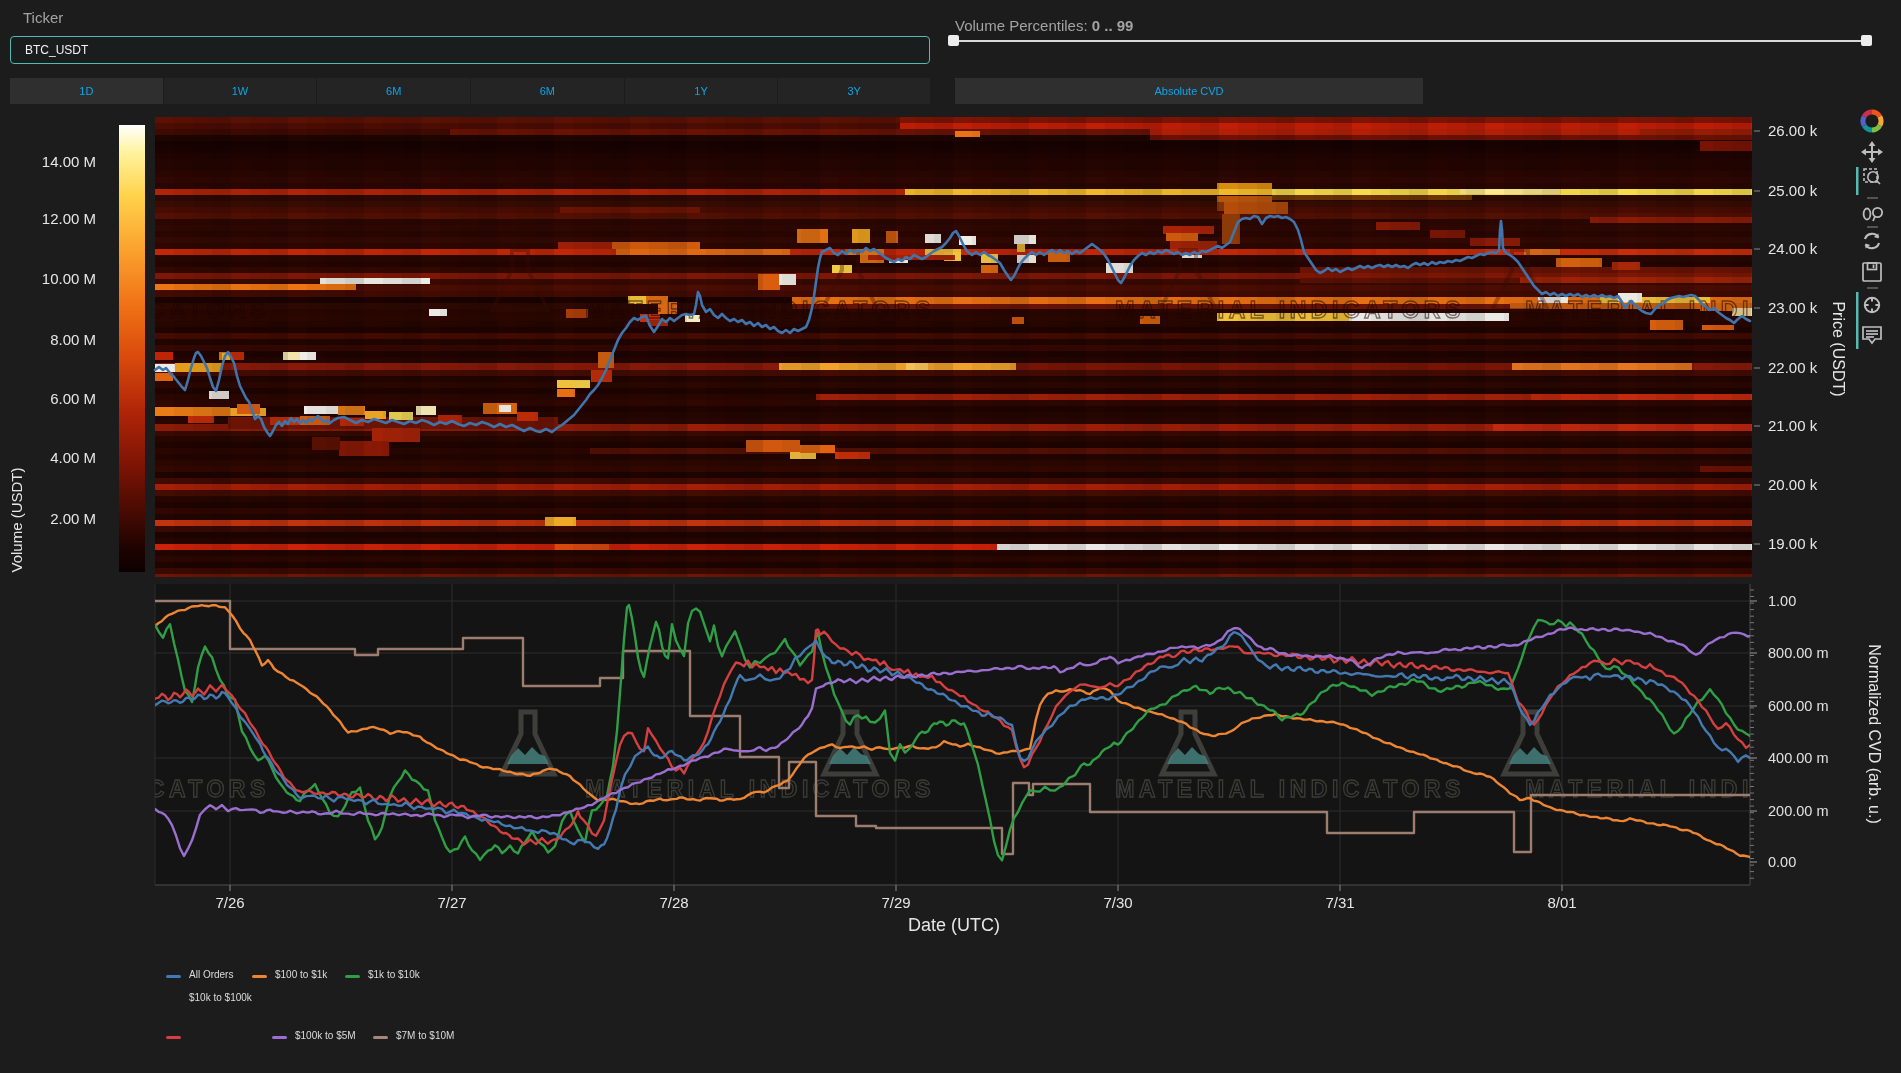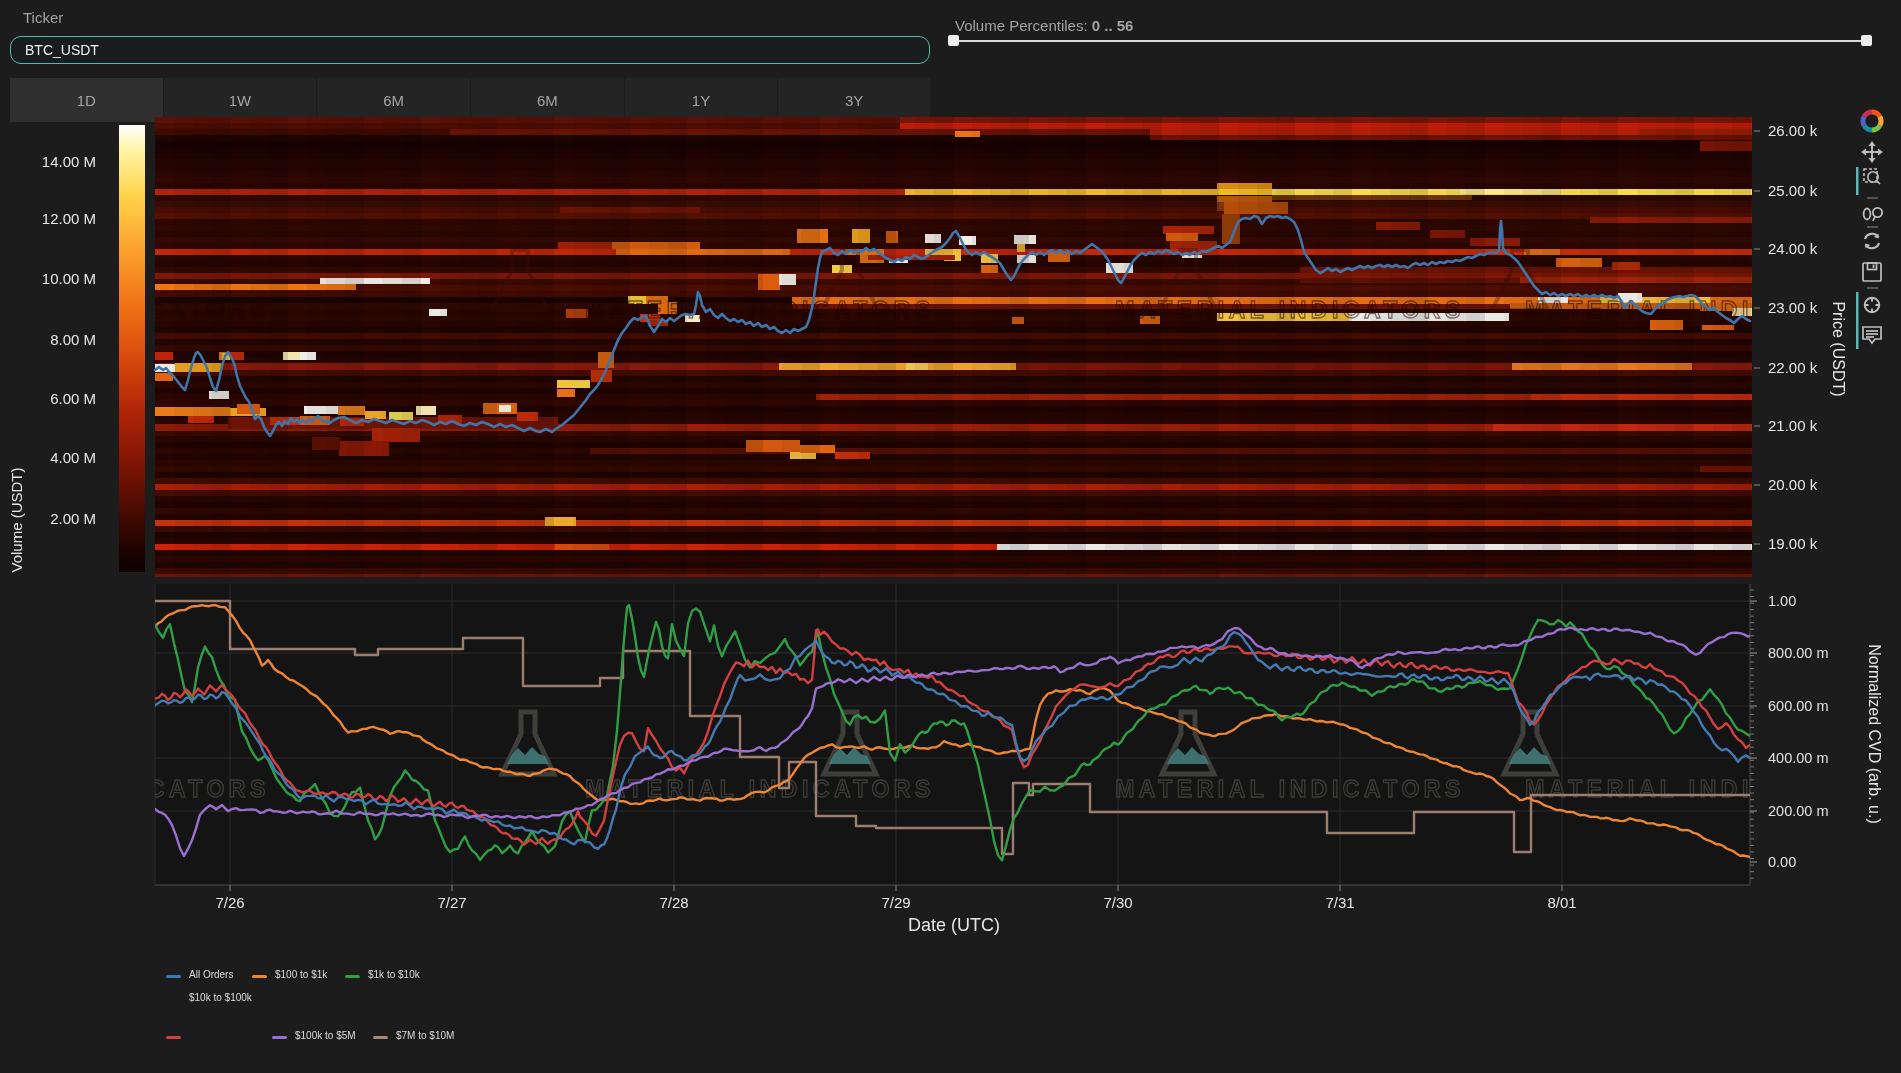--- a/index.html
+++ b/index.html
@@ -1,40 +1,41 @@
 <!DOCTYPE html>
 <html><head><meta charset="utf-8"><style>
 *{margin:0;padding:0;box-sizing:border-box}
 body{width:1901px;height:1073px;background:#1c1c1c;font-family:"Liberation Sans",sans-serif;position:relative;overflow:hidden}
 .lbl{position:absolute;color:#a3a3a3;font-size:15px}
-.tickerbox{position:absolute;left:10px;top:36px;width:920px;height:28px;border:1px solid #56b8ae;border-radius:11px;background:#191d1d;color:#f2f2f2;font-size:14px;line-height:26px;padding-left:14px}
+.tickerbox{position:absolute;left:10px;top:36px;width:920px;height:28px;border:1px solid #56b8ae;border-radius:4px;background:#191d1d;color:#f2f2f2;font-size:12px;line-height:26px;padding-left:14px}
 .btnrow{position:absolute;top:78px;height:26px;display:flex}
-.btn{height:44px;display:flex;align-items:center;justify-content:center;color:#a3a3a3;font-size:15px;background:#242424}
+.btn{height:26px;display:flex;align-items:center;justify-content:center;color:#0ea5e9;font-size:11px;background:#242424}
 .sel{background:#2f2f2f}
 .sliderline{position:absolute;left:955px;top:40px;width:913px;height:2px;background:#d9d9d9}
 .handle{position:absolute;top:35px;width:11px;height:11px;background:#ededed;border-radius:2px}
 .leg{position:absolute;color:#dcdcdc;font-size:10px}
 .dash{position:absolute;width:15px;height:3px;border-radius:1.5px}
 svg{position:absolute;left:0;top:0}
 </style></head><body>
 <div class="lbl" style="left:23px;top:9px">Ticker</div>
 <div class="tickerbox">BTC_USDT</div>
 <div class="btnrow" style="left:10px;width:920px">
 <div class="btn sel" style="width:153px;margin-right:1px">1D</div>
 <div class="btn" style="width:153px;margin-right:1px">1W</div>
 <div class="btn" style="width:153px;margin-right:1px">6M</div>
 <div class="btn" style="width:153px;margin-right:1px">6M</div>
 <div class="btn" style="width:153px;margin-right:1px">1Y</div>
 <div class="btn" style="width:152px">3Y</div>
 </div>
-<div class="lbl" style="left:955px;top:17px">Volume Percentiles: <b>0 .. 56</b></div>
+<div class="lbl" style="left:955px;top:17px">Volume Percentiles: <b>0 .. 99</b></div>
 <div class="sliderline"></div>
 <div class="handle" style="left:948px"></div>
 <div class="handle" style="left:1861px"></div>
 <div class="btnrow" style="left:955px;width:935px">
+<div class="btn sel" style="width:468px">Absolute CVD</div>
 </div>
 <svg width="1901" height="1073" viewBox="0 0 1901 1073" font-family="Liberation Sans, sans-serif">
 <g shape-rendering="crispEdges">
 <rect x="155.0" y="117.0" width="1597.0" height="460.0" fill="#1c0300"></rect>
 <rect x="155.0" y="129.0" width="1597.0" height="6.0" fill="#3f0a02"></rect>
 <rect x="155.0" y="135.0" width="1597.0" height="6.0" fill="#1f0500"></rect>
 <rect x="155.0" y="141.0" width="1597.0" height="6.0" fill="#170302"></rect>
 <rect x="155.0" y="147.0" width="1597.0" height="6.0" fill="#1b0302"></rect>
 <rect x="155.0" y="153.0" width="1597.0" height="6.0" fill="#200402"></rect>
 <rect x="155.0" y="159.0" width="1597.0" height="6.0" fill="#240502"></rect>

